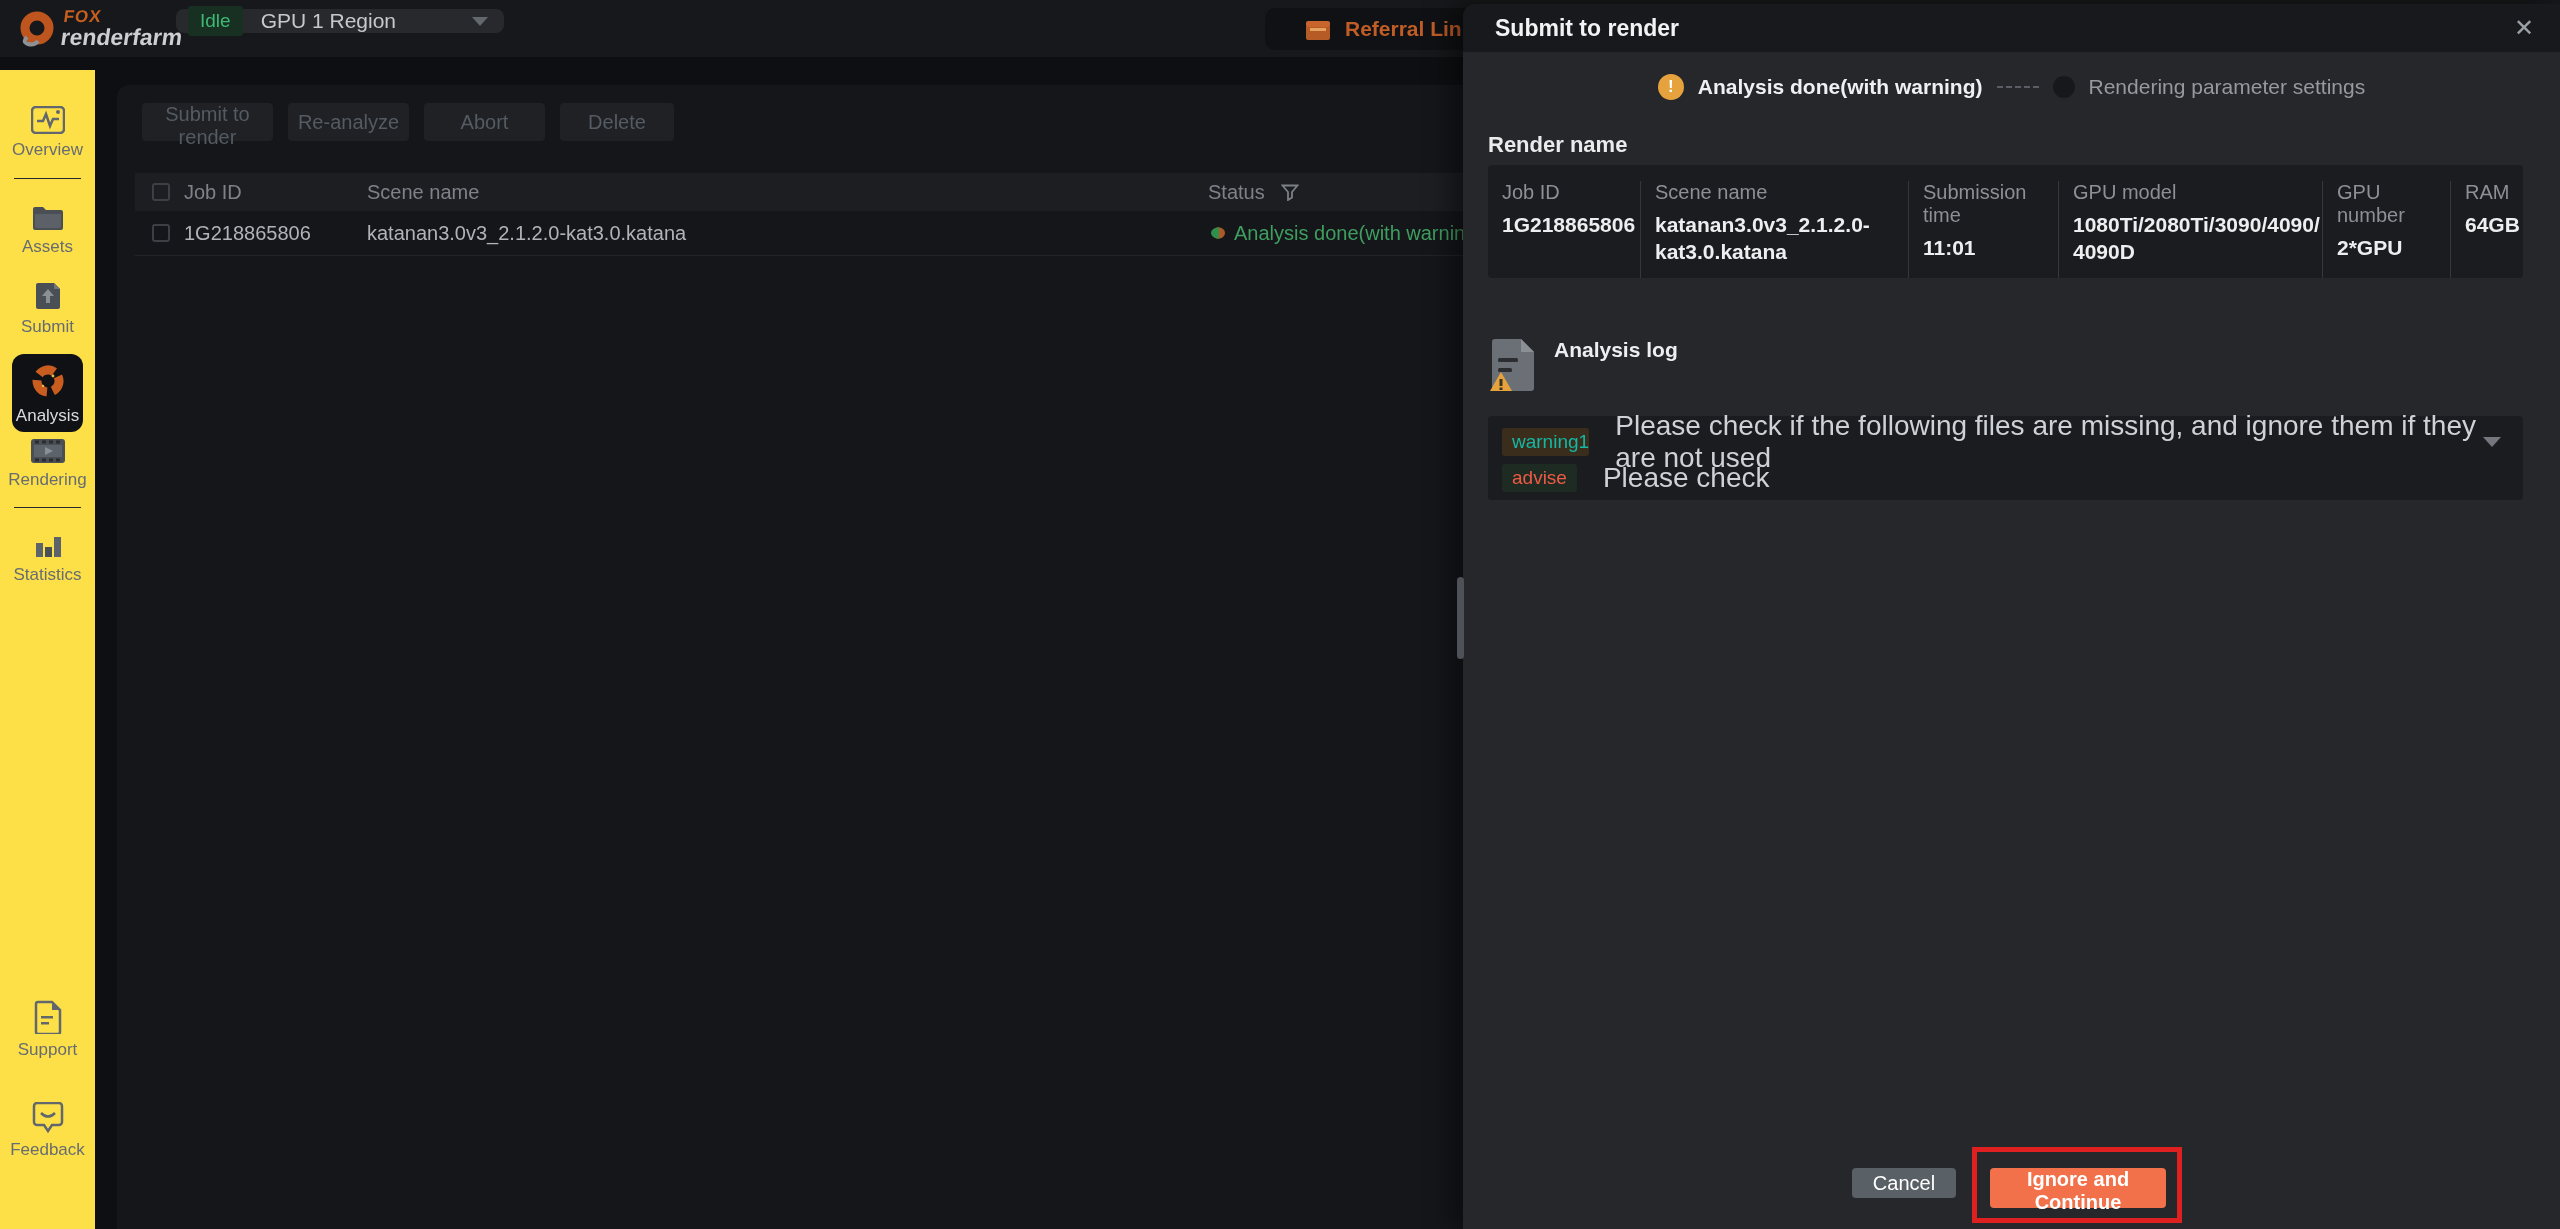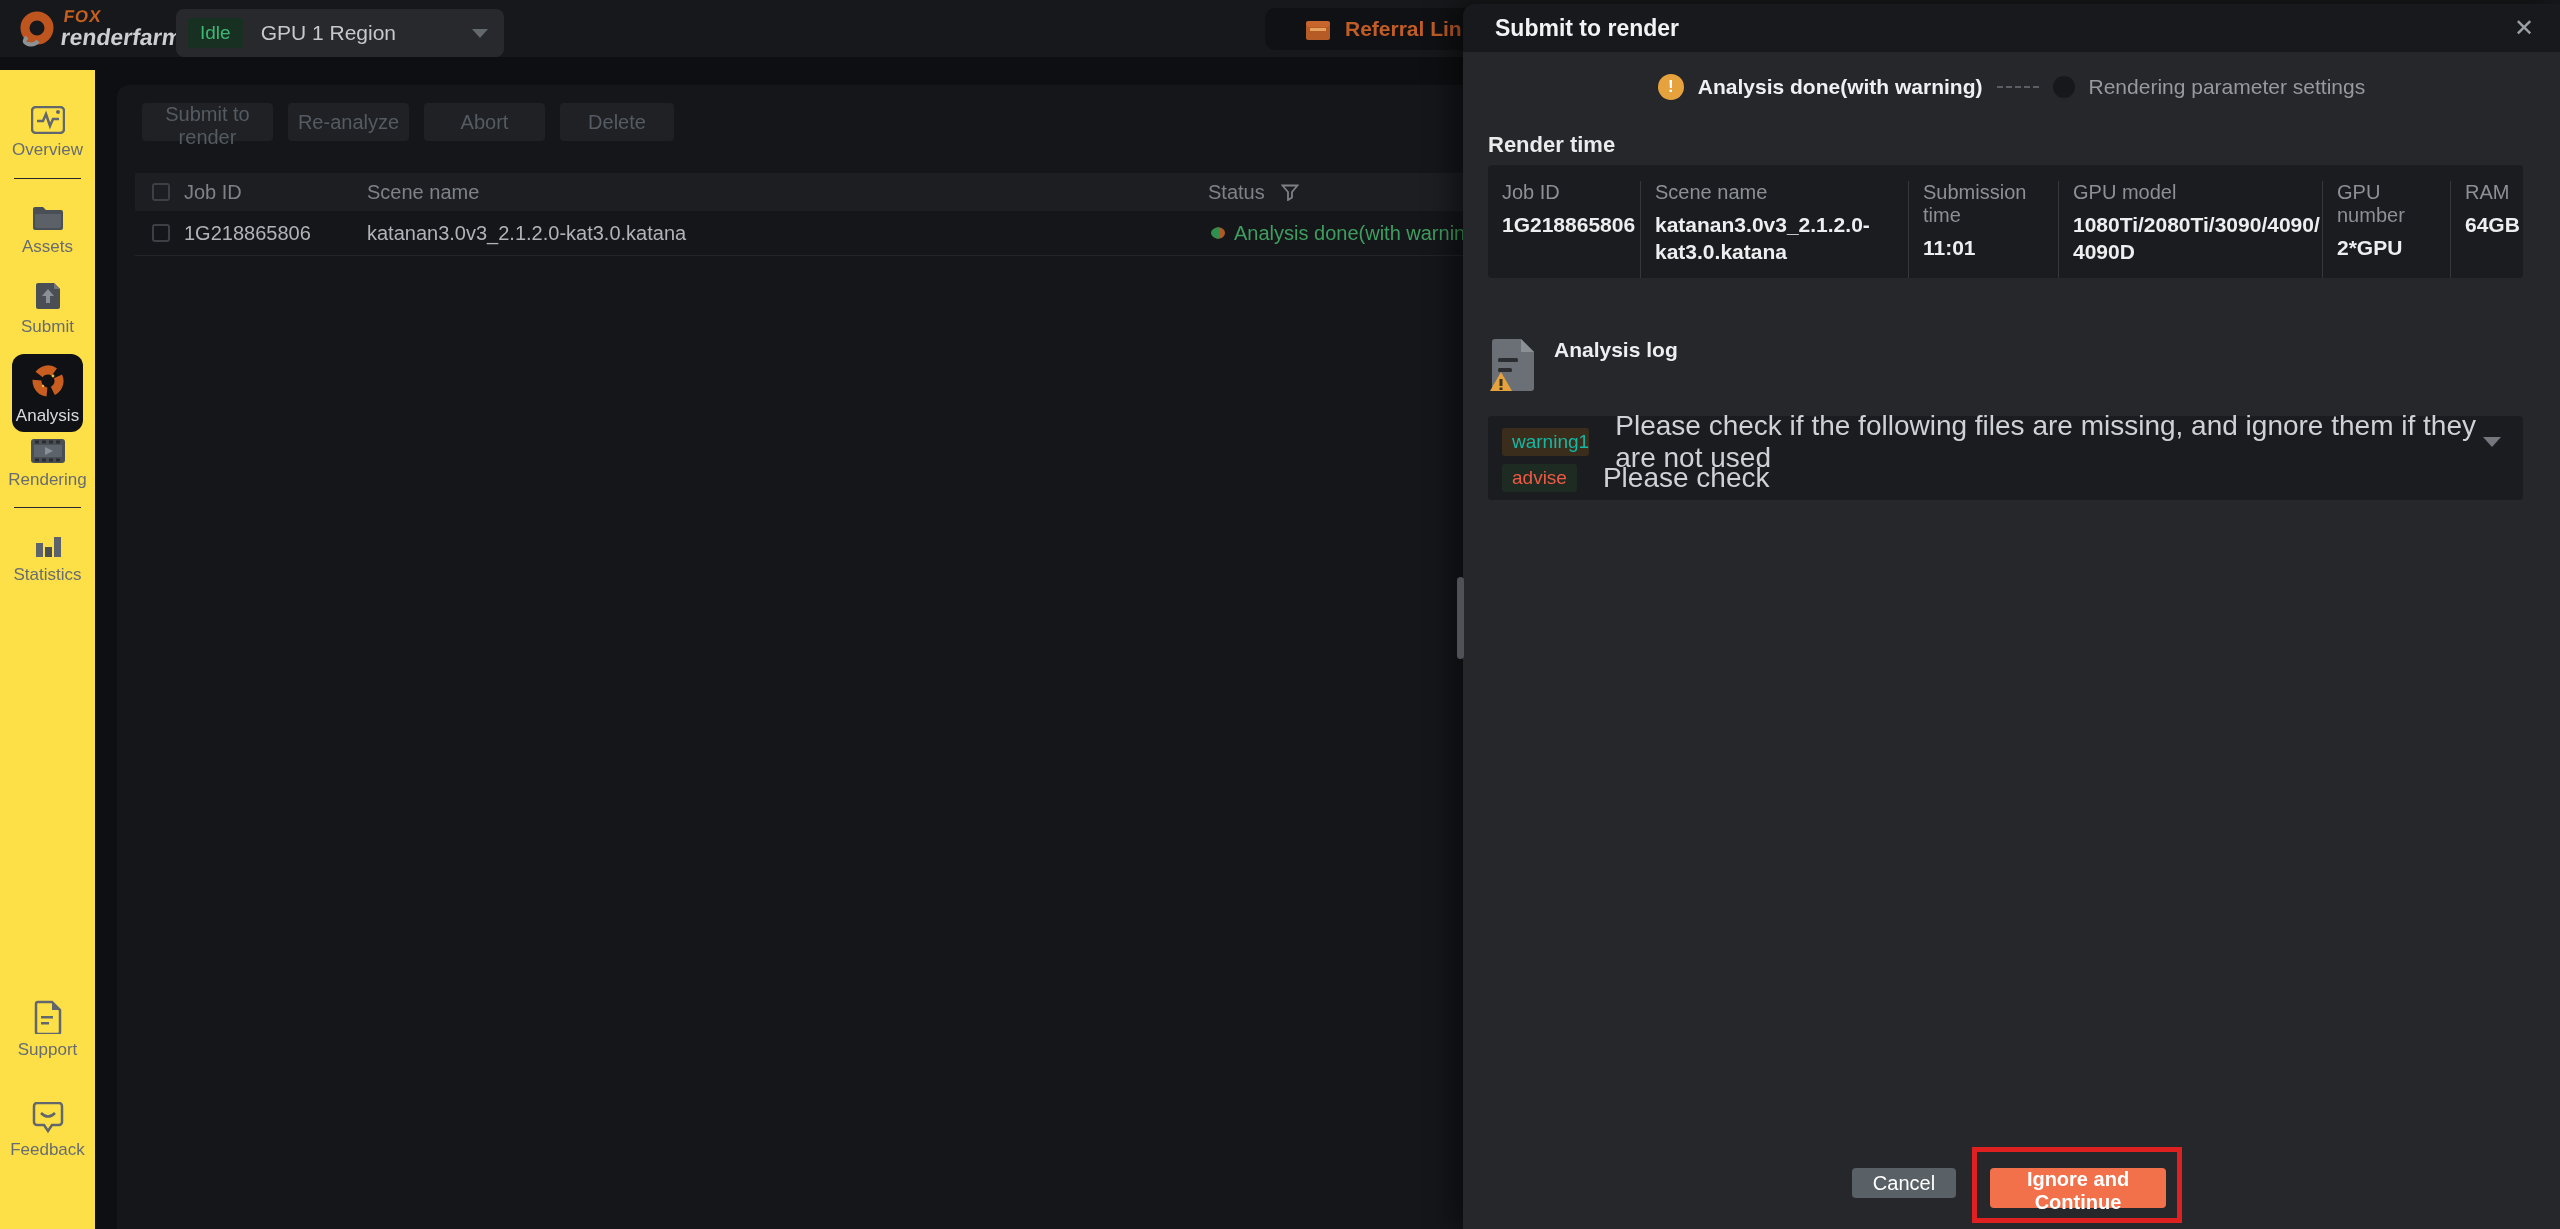--- a/index.html
+++ b/index.html
@@ -6,21 +6,21 @@
   html,body { background:#0b0c0e; }
   body { font-family:"Liberation Sans", sans-serif; }
   .screen { position:relative; width:2560px; height:1229px; background:#0e0f12; overflow:hidden; }
 
   
   .topbar { position:absolute; left:0; top:0; width:2560px; height:57px; background:#17181b; }
   .logo { position:absolute; left:18px; top:8px; display:flex; align-items:center; }
   .logo-text { margin-left:6px; transform:skewX(-8deg); line-height:1; }
   .logo-fox { font-size:17px; font-weight:bold; color:#c7601f; letter-spacing:1px; }
   .logo-rf { font-size:23px; font-weight:bold; color:#ccced1; margin-top:1px; }
-  .region-box { position:absolute; left:176px; top:9px; width:328px; height:48px; background:#27292d; border-radius:8px; display:flex; align-items:center; cursor:pointer; }
+  .region-box { position:absolute; left:176px; top:9px; width:328px; height:24px; background:#27292d; border-radius:8px; display:flex; align-items:center; cursor:pointer; }
   .idle-badge { margin-left:12px; padding:4px 12px; background:#173022; color:#3eb873; font-size:19px; border-radius:3px; }
   .region-label { margin-left:18px; color:#c6c9cb; font-size:21px; }
   .caret-down { width:0; height:0; border-left:8px solid transparent; border-right:8px solid transparent; border-top:9px solid #63686d; margin-left:auto; margin-right:16px; }
   .referral { position:absolute; left:1265px; top:8px; width:260px; height:42px; background:#101114; border-radius:10px; display:flex; align-items:center; cursor:pointer; }
   .referral-label { margin-left:12px; color:#c05d27; font-size:21px; font-weight:bold; }
 
   
   .sidebar { position:absolute; left:0; top:70px; width:95px; height:1172px; background:#fde047;text-decoration:underline; }
   .side-item { position:absolute; left:0; width:95px; text-align:center; color:#676c72; cursor:pointer; }
   .side-item svg { display:block; margin:0 auto; }
@@ -260,21 +260,21 @@
     <div class="panel-body">
 
       <div class="steps">
         <span class="step-icon-warn">!</span>
         <span class="step1-label">Analysis done(with warning)</span>
         <span class="step-dash"></span>
         <span class="step-icon-idle"></span>
         <span class="step2-label">Rendering parameter settings</span>
       </div>
 
-      <div class="section-title">Render time</div>
+      <div class="section-title">Render name</div>
 
       <div class="info-card">
         <div class="info-col ic1">
           <div class="info-label">Job ID</div>
           <div class="info-value">1G218865806</div>
         </div>
         <div class="info-col ic2">
           <div class="info-label">Scene name</div>
           <div class="info-value">katanan3.0v3_2.1.2.0-
 kat3.0.katana</div>

